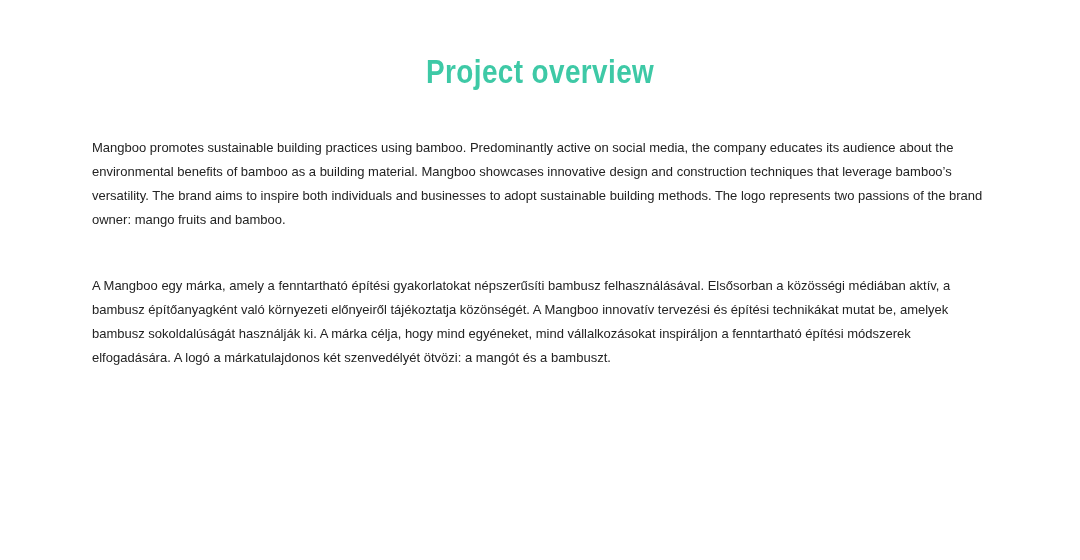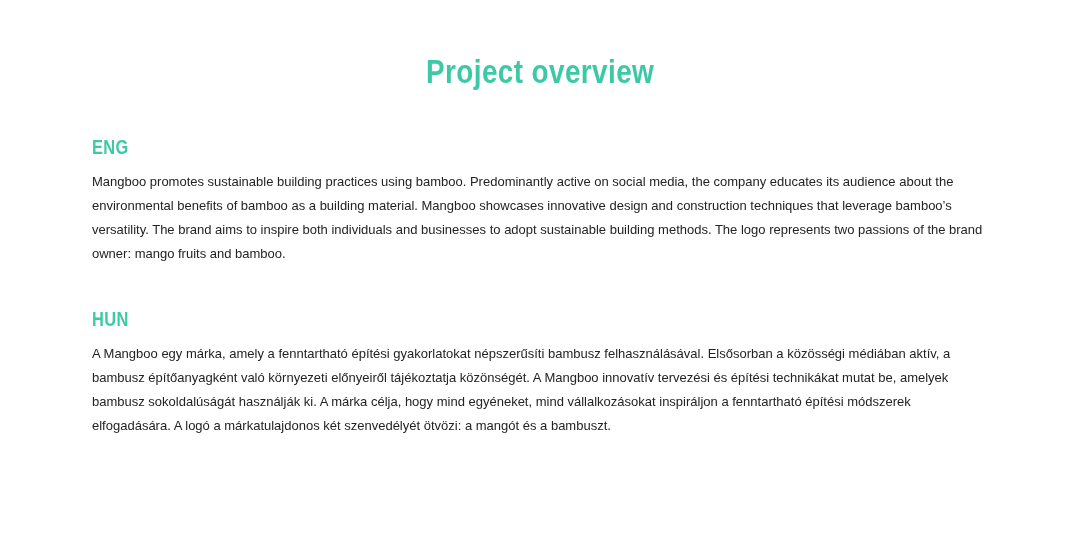--- a/index.html
+++ b/index.html
@@ -63,24 +63,22 @@
 </head>
 <body>
 
 <div class="slide">
 
   <h1 class="page-title"><span class="condensed">Project overview</span></h1>
 
   <div class="content">
 
     <div class="section">
-      <h2 class="section-heading"><span class="condensed">ENG</span></h2>
       <p class="section-body">Mangboo promotes sustainable building practices using bamboo. Predominantly active on social media, the company educates its audience about the environmental benefits of bamboo as a building material. Mangboo showcases innovative design and construction techniques that leverage bamboo’s versatility. The brand aims to inspire both individuals and businesses to adopt sustainable building methods. The logo represents two passions of the brand owner: mango fruits and bamboo.</p>
     </div>
 
     <div class="section">
-      <h2 class="section-heading"><span class="condensed">HUN</span></h2>
       <p class="section-body">A Mangboo egy márka, amely a fenntartható építési gyakorlatokat népszerűsíti bambusz felhasználásával. Elsősorban a közösségi médiában aktív, a bambusz építőanyagként való környezeti előnyeiről tájékoztatja közönségét. A Mangboo innovatív tervezési és építési technikákat mutat be, amelyek bambusz sokoldalúságát használják ki. A márka célja, hogy mind egyéneket, mind vállalkozásokat inspiráljon a fenntartható építési módszerek elfogadására. A logó a márkatulajdonos két szenvedélyét ötvözi: a mangót és a bambuszt.</p>
     </div>
 
   </div>
 
 </div>
 
 </body></html>

